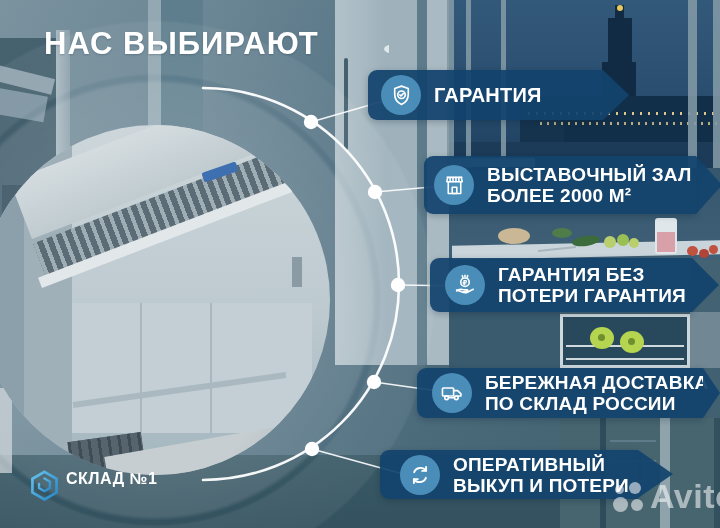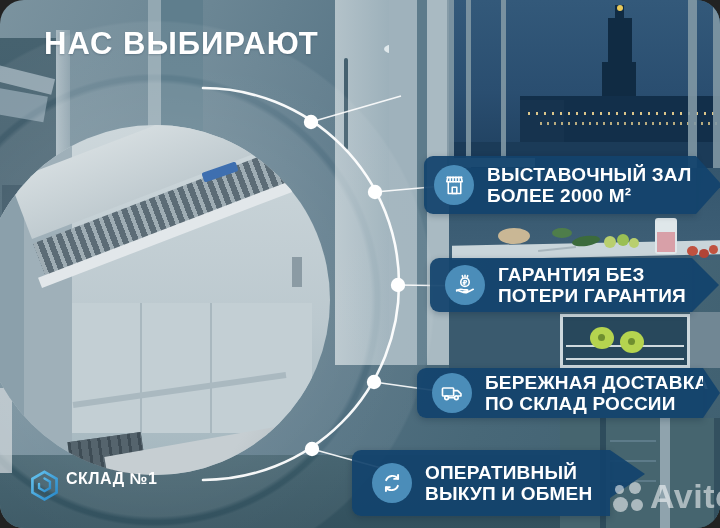--- a/index.html
+++ b/index.html
@@ -1,18 +1,18 @@
 <!DOCTYPE html>
 <html><head>
 <meta charset="utf-8">
 <style>
   html,body{margin:0;padding:0;background:#222;}
   .stage{position:relative;width:720px;height:528px;overflow:hidden;
          font-family:"Liberation Sans","DejaVu Sans",sans-serif;
-         background:linear-gradient(115deg,#7b939f 0%,#6b8694 22%,#567485 45%,#486878 70%,#3f5f70 100%);border-radius:24px;}
+         background:linear-gradient(115deg,#7b939f 0%,#6b8694 22%,#567485 45%,#486878 70%,#3f5f70 100%);}
   .abs{position:absolute;}
   
   .bg{position:absolute;inset:0;z-index:0;}
   .doorway{left:0;top:38px;width:58px;height:300px;background:linear-gradient(180deg,#46626f,#3c5869);}
   .doorway-hood{left:-4px;top:72px;width:58px;height:16px;background:#8ea2ad;transform:rotate(14deg);}
   .doorway-hood2{left:-6px;top:92px;width:52px;height:26px;background:#7c93a0;transform:rotate(10deg);}
   .doorway-counter{left:2px;top:185px;width:42px;height:70px;background:#2f4b5b;}
   .door-jamb{left:56px;top:30px;width:14px;height:330px;background:linear-gradient(90deg,#a9b9c1,#8ba0ab);}
   .door-jamb2{left:148px;top:0;width:13px;height:142px;background:#93a8b2;}
   .door-dark{left:161px;top:0;width:42px;height:142px;background:#5f7e8d;}
@@ -206,20 +206,33 @@
       <circle cx="311" cy="122" r="7.2"></circle>
       <circle cx="375" cy="192" r="7.2"></circle>
       <circle cx="398" cy="285" r="7.2"></circle>
       <circle cx="374" cy="382" r="7.2"></circle>
       <circle cx="312" cy="449" r="7.2"></circle>
     </g>
   </svg>
 
   <div class="abs title">НАС ВЫБИРАЮТ</div>
 
+  <div class="banner" style="left:368px;top:70px;width:235px;height:50px;">
+    <span class="tip" style="border-width:25px 0 25px 26px;border-left-color:rgba(18,67,109,.93);"></span>
+    <span class="icon-circle" style="margin-left:13px;">
+      <svg width="25" height="25" viewBox="0 0 24 24" fill="none" stroke="#fff" stroke-width="1.6" stroke-linecap="round" stroke-linejoin="round">
+        <path d="M12 3 L18.5 5.3 V10.8 C18.5 15.2 15.8 18.9 12 20.6 C8.2 18.9 5.5 15.2 5.5 10.8 V5.3 Z"></path>
+        <circle cx="12" cy="11.3" r="3.6"></circle>
+        <path d="M10.4 11.4 l1.1 1.1 2.1-2.3"></path>
+      </svg>
+    </span>
+    <span class="banner-text" style="font-size:20px;">
+      <span class="l">ГАРАНТИЯ</span>
+    </span>
+  </div>
 
   <div class="banner" style="left:424px;top:156px;width:272px;height:58px;">
     <span class="tip" style="border-width:29px 0 29px 26px;border-left-color:rgba(18,67,109,.93);"></span>
     <span class="icon-circle" style="margin-left:10px;">
       <svg width="25" height="25" viewBox="0 0 24 24" fill="none" stroke="#fff" stroke-width="1.5" stroke-linecap="round" stroke-linejoin="round">
         <path d="M5 4.2 h14"></path>
         <path d="M5.5 4.2 L4.6 8.4 h14.8 L18.5 4.2"></path>
         <path d="M7.8 4.2 V8.4 M10.6 4.2 V8.4 M13.4 4.2 V8.4 M16.2 4.2 V8.4"></path>
         <path d="M6 8.4 V19.6 h12 V8.4"></path>
         <rect x="9.8" y="13.6" width="4.4" height="6"></rect>
@@ -258,33 +271,33 @@
         <circle cx="16" cy="16.4" r="1.7"></circle>
         <path d="M8.8 16.4 h5.4"></path>
       </svg>
     </span>
     <span class="banner-text">
       <span class="l">БЕРЕЖНАЯ ДОСТАВКА</span>
       <span class="l">ПО СКЛАД РОССИИ</span>
     </span>
   </div>
 
-  <div class="banner" style="left:352px;top:450px;width:258px;height:66px;">
+  <div class="banner" style="left:380px;top:450px;width:258px;height:49px;">
     <span class="tip" style="border-width:24.5px 0 24.5px 35px;border-left-color:rgba(18,67,109,.93);"></span>
     <span class="icon-circle" style="margin-left:20px;">
       <svg width="26" height="26" viewBox="0 0 24 24" fill="none" stroke="#fff" stroke-width="1.8" stroke-linecap="round" stroke-linejoin="round">
         <path d="M6.6 9.4 a6.2 6.2 0 0 1 10.8-1.4"></path>
         <path d="M17.6 4.6 v3.6 h-3.6"></path>
         <path d="M17.4 14.6 a6.2 6.2 0 0 1 -10.8 1.4"></path>
         <path d="M6.4 19.4 v-3.6 h3.6"></path>
       </svg>
     </span>
     <span class="banner-text">
       <span class="l">ОПЕРАТИВНЫЙ</span>
-      <span class="l">ВЫКУП И ОБМЕН</span>
+      <span class="l">ВЫКУП И ПОТЕРИ</span>
     </span>
   </div>
 
   <div class="abs brand">
     <svg width="29" height="33" viewBox="0 0 28 32">
       <defs>
         <linearGradient id="hexg" x1="0" y1="0" x2="1" y2="1">
           <stop offset="0" stop-color="#66C4F0"></stop>
             <stop offset="1" stop-color="#2787C8"></stop>
         </linearGradient>

